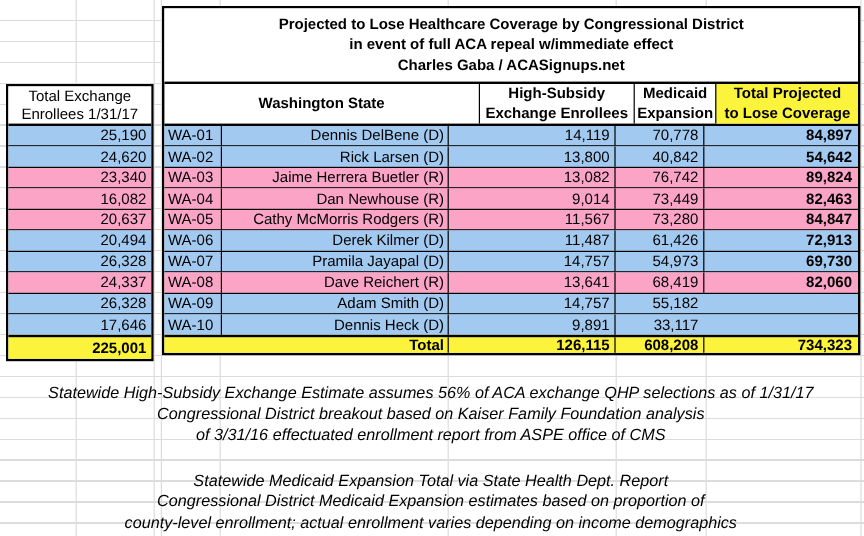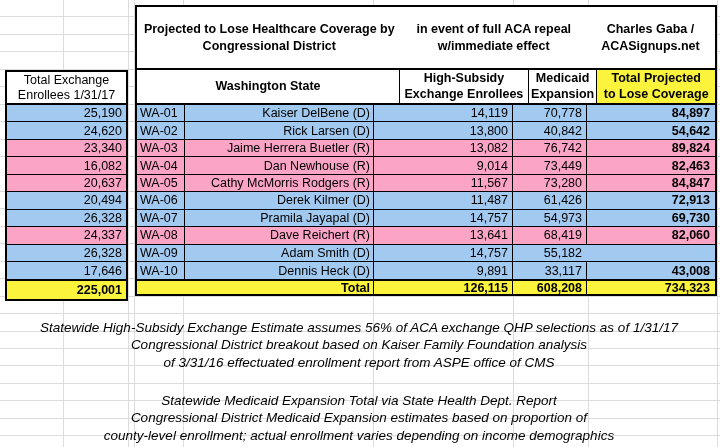--- a/index.html
+++ b/index.html
@@ -31,21 +31,21 @@
     display:flex;align-items:center;justify-content:flex-end;
     padding-right:4px;font-size:12.5px;font-weight:bold;background:var(--hl);
   }
   
   .main-table{
     position:absolute;left:135px;top:5px;width:582px;z-index:2;
     border:2px solid #000;background:#fff;box-sizing:border-box;
   }
   .title-cell{
     height:61px;border-bottom:2px solid #000;
-    display:flex;flex-direction:row;justify-content:center;align-items:center;
+    display:flex;flex-direction:column;justify-content:center;align-items:center;
     font-weight:bold;font-size:12.5px;line-height:17px;text-align:center;background:#fff;
   }
   .header-row{display:flex;height:33px;border-bottom:2px solid #000;}
   .header-row>div{
     box-sizing:border-box;border-left:1px solid #000;
     display:flex;flex-direction:column;justify-content:center;align-items:center;
     font-weight:bold;font-size:12.5px;line-height:15.5px;text-align:center;
   }
   .header-row>div:first-child{border-left:none;}
   .h-state{font-size:16.5px;line-height:18px;}
@@ -131,21 +131,21 @@
         <div>Expansion</div>
       </div>
       <div class="col-total" style="background:var(--hl)">
         <div>Total Projected</div>
         <div>to Lose Coverage</div>
       </div>
     </div>
     <div id="mt-rows">
         <div class="mt-row dem">
           <div class="cell-district">WA-01</div>
-          <div class="cell-rep">Kaiser DelBene (D)</div>
+          <div class="cell-rep">Dennis DelBene (D)</div>
           <div class="cell-exchange">14,119</div>
           <div class="cell-medicaid">70,778</div>
           <div class="cell-total">84,897</div>
         </div>
         <div class="mt-row dem">
           <div class="cell-district">WA-02</div>
           <div class="cell-rep">Rick Larsen (D)</div>
           <div class="cell-exchange">13,800</div>
           <div class="cell-medicaid">40,842</div>
           <div class="cell-total">54,642</div>
@@ -196,21 +196,20 @@
           <div class="cell-district">WA-09</div>
           <div class="cell-rep">Adam Smith (D)</div>
           <div class="cell-exchange">14,757</div>
           <div class="cell-medicaid">55,182</div>
         </div>
         <div class="mt-row dem">
           <div class="cell-district">WA-10</div>
           <div class="cell-rep">Dennis Heck (D)</div>
           <div class="cell-exchange">9,891</div>
           <div class="cell-medicaid">33,117</div>
-          <div class="cell-total">43,008</div>
         </div>
       </div>
     <div class="total-row">
       <div style="width:236px">Total</div>
       <div style="width:139px">126,115</div>
       <div style="width:74px">608,208</div>
       <div style="width:128px">734,323</div>
     </div>
   </div>
 

